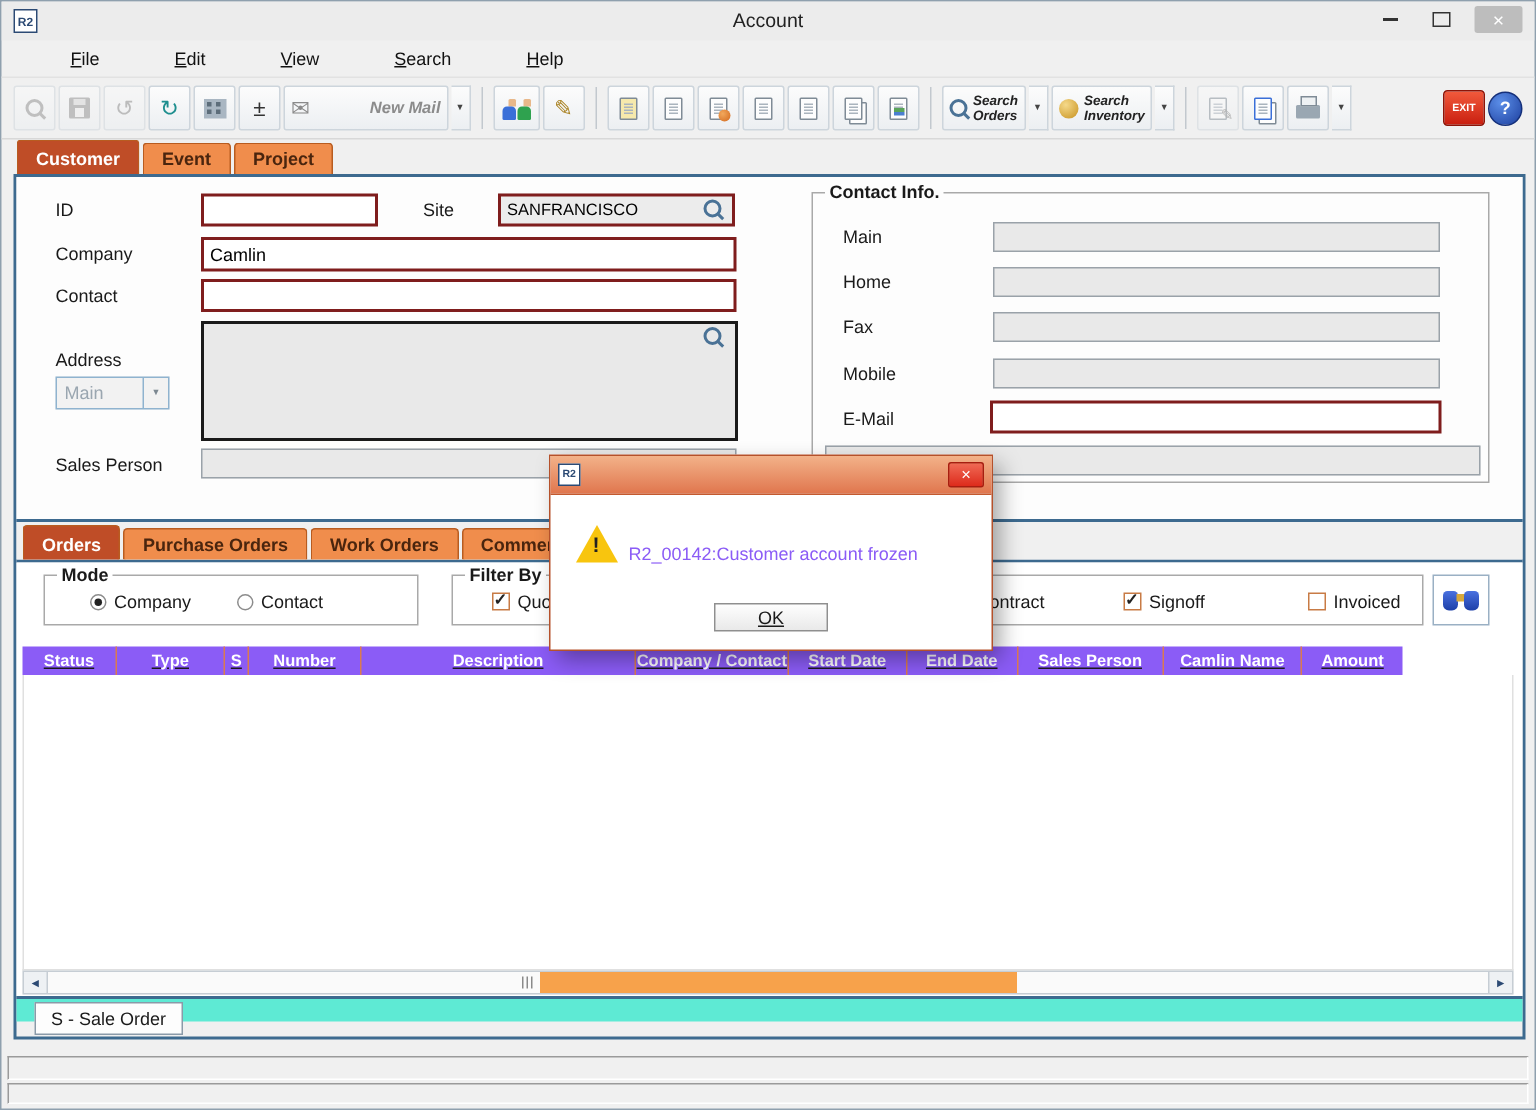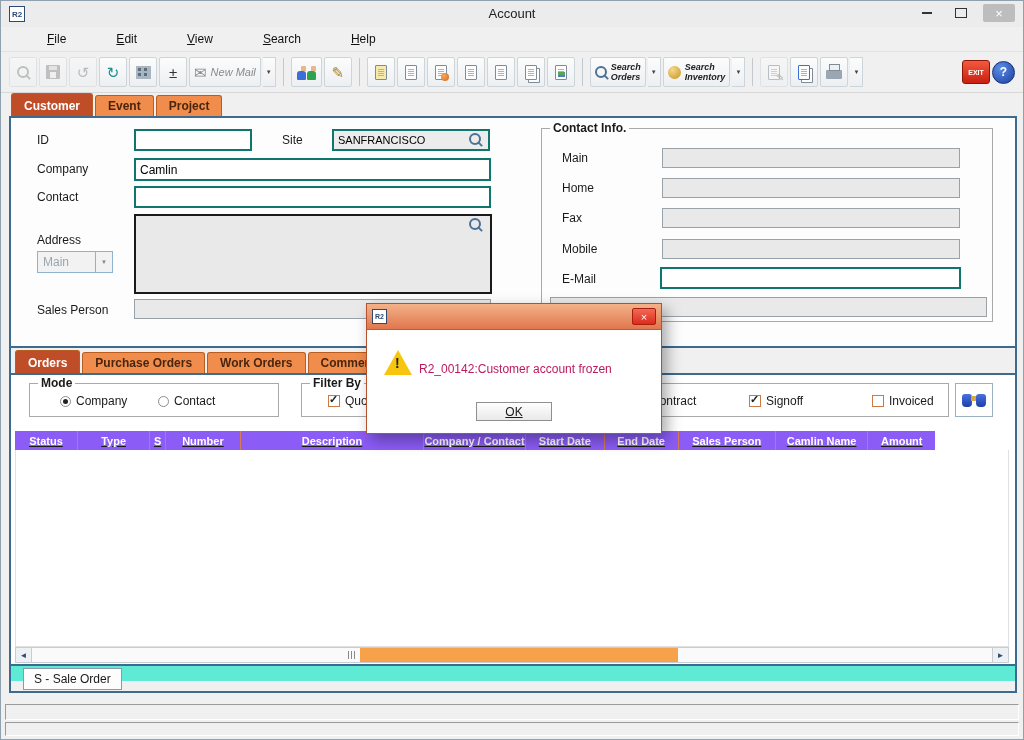--- a/index.html
+++ b/index.html
@@ -22,21 +22,21 @@
 
   
   .toolbar{position:absolute;top:50px;left:0;right:0;height:40px;display:flex;align-items:center;padding:0 8px;gap:2px;border-top:1px solid #e2e2e2;border-bottom:1px solid #d8d8d8;background:#f0f0f0;}
   .tbtn{height:30px;min-width:28px;display:flex;align-items:center;justify-content:center;gap:4px;border:1px solid #cdd5dc;background:linear-gradient(#fcfcfc,#eceff2);border-radius:2px;box-sizing:border-box;padding:0 4px;}
   .tbtn.disabled{opacity:.5;}
   .tbtn-dd{width:13px;height:30px;display:flex;align-items:center;justify-content:center;border:1px solid #cdd5dc;border-left:none;font-size:6px;color:#444;background:linear-gradient(#fcfcfc,#eceff2);box-sizing:border-box;}
   .tsep{width:1px;height:28px;background:#c2c8ce;margin:0 5px;}
   .tspacer{flex:1;}
   .g{font-size:15px;line-height:1;}
   .g.gray{color:#8a8a8a}.g.teal{color:#1f8f8f}.g.dark{color:#333}.g.gold{color:#a8801f}
-  .nm{font-size:11px;font-weight:normal;font-style:italic;color:#8b8b8b;}
+  .nm{font-size:11px;font-weight:bold;font-style:italic;color:#8b8b8b;margin-left:36px;}
   .sbtn .txt{font-size:9px;font-weight:bold;font-style:italic;line-height:1.15;color:#222;text-align:left;}
   .ball{width:13px;height:13px;border-radius:50%;background:radial-gradient(circle at 35% 30%,#f5d98a,#c8921f);}
   .exit{width:26px;height:22px;background:linear-gradient(#f25a3c,#c91f10);border:1px solid #8d1408;border-radius:3px;color:#fff;font-size:7px;font-weight:bold;display:flex;align-items:center;justify-content:center;}
   .help{width:21px;height:21px;border-radius:50%;background:radial-gradient(circle at 35% 30%,#5b8ee8,#1d3f9e);color:#fff;font-weight:bold;font-size:12px;display:flex;align-items:center;justify-content:center;border:1px solid #15307a;}
 
   
   .mag{display:inline-block;width:8px;height:8px;border:2px solid #4a7296;border-radius:50%;position:relative;}
   .mag::after{content:'';position:absolute;width:6px;height:2px;background:#4a7296;transform:rotate(45deg);right:-4px;bottom:-2px;}
   .mag.gray{border-color:#909090}.mag.gray::after{background:#909090}
   .disk{width:14px;height:14px;background:#8f8f8f;position:relative;border-radius:1px;}
@@ -65,21 +65,21 @@
   .tab.active{background:#bf4d27;color:#fff;padding-top:5px;}
   .content{position:absolute;top:115px;left:8px;width:1008px;height:577px;border:2px solid #3d6a8f;box-sizing:border-box;background:#f0f0f0;}
   .form-area{position:relative;height:228px;background:#fdfdfd;}
   .divider{height:2px;background:#3d6a8f;}
   .tabstrip-orders{position:relative;height:25px;display:flex;align-items:flex-end;gap:2px;padding-left:4px;background:#f0f0f0;}
   .orders-area{position:relative;height:289px;background:#fff;}
   .legend-strip{position:relative;height:15px;background:#5eead4;text-align:center;}
 
   
   .fl{position:absolute;font-size:12px;color:#1a1a1a;white-space:nowrap;}
-  .ti{position:absolute;box-sizing:border-box;border:2px solid #0f766e;background:#fff;font-size:12px;padding:0 4px;font-family:inherit;outline:none;}
+  .ti{position:absolute;box-sizing:border-box;border:2px solid #7f1d1d;background:#fff;font-size:12px;padding:0 4px;font-family:inherit;outline:none;}
   .ti.gray{background:#ececec;}
   .tg{position:absolute;box-sizing:border-box;border:1px solid #9aa2a9;background:#e9e9e9;}
   .addr-box{position:absolute;box-sizing:border-box;border:2px solid #1a1a1a;background:#e9e9e9;}
   .addr-sel{position:absolute;border:1px solid #8fb3cf;background:#f2f2f2;display:flex;align-items:center;box-sizing:border-box;}
   .addr-sel .val{flex:1;padding-left:5px;color:#9aa6b0;font-size:12px;}
   .addr-sel .dd{width:16px;align-self:stretch;border-left:1px solid #8fb3cf;display:flex;align-items:center;justify-content:center;font-size:6px;color:#7c8891;}
   .group{position:absolute;border:1px solid #a9a9a9;box-sizing:border-box;}
   .group .legend{position:absolute;top:-8px;left:8px;background:#fdfdfd;padding:0 3px;font-weight:bold;font-size:12px;white-space:nowrap;}
   .group.on-white .legend{background:#fff;}
   .mag-abs{position:absolute;}
@@ -115,21 +115,21 @@
 
   
   .dlg{position:absolute;left:365px;top:302px;width:296px;height:131px;background:#fff;border:1px solid #b5512b;box-shadow:5px 6px 14px rgba(0,0,0,.35);z-index:50;box-sizing:border-box;}
   .dlg-title{position:relative;height:26px;background:linear-gradient(#f3b289,#e0764e);border-bottom:1px solid #c4592e;display:flex;align-items:center;padding:0 5px;box-sizing:border-box;}
   .dlg-title .t{position:absolute;left:0;right:0;text-align:center;color:#fff;font-size:13px;text-shadow:0 1px 1px rgba(120,40,0,.5);}
   .dlg-icon{width:15px;height:15px;background:#fff;border:1px solid #2c4a74;color:#2c4a74;font-size:7px;font-weight:bold;display:flex;align-items:center;justify-content:center;z-index:1;box-sizing:border-box;}
   .dlg-close{margin-left:auto;width:24px;height:17px;background:linear-gradient(#f06a55,#dd2b1c);border:1px solid #a81d10;border-radius:2px;color:#fff;font-size:11px;display:flex;align-items:center;justify-content:center;z-index:1;box-sizing:border-box;}
   .dlg-body{position:relative;height:103px;}
   .warn-icon{position:absolute;left:17px;top:20px;width:0;height:0;border-left:14px solid transparent;border-right:14px solid transparent;border-bottom:25px solid #f8c50e;}
   .warn-icon::after{content:'!';position:absolute;left:-3px;top:5px;font-size:14px;font-weight:bold;color:#222;}
-  .dlg-msg{position:absolute;left:52px;top:32px;font-size:12px;color:#be185d;}
+  .dlg-msg{position:absolute;left:52px;top:32px;font-size:12px;color:#8b5cf6;}
   .ok-btn{position:absolute;left:50%;transform:translateX(-50%);bottom:12px;width:76px;height:19px;background:linear-gradient(#fefefe,#e9e9e9);border:1px solid #8f8f8f;display:flex;align-items:center;justify-content:center;font-size:12px;box-sizing:border-box;}
   .ok-btn .lbl{text-decoration:underline;}
 </style>
 </head>
 <body>
 
 <div class="window">
 
   <div class="titlebar">
     <div class="app-icon">R2</div>

